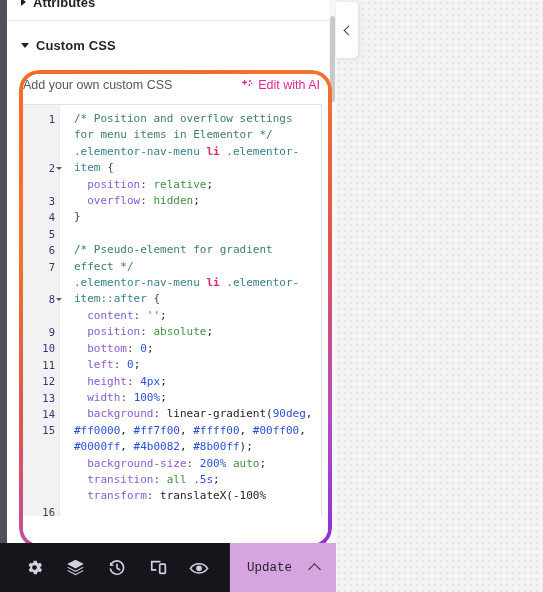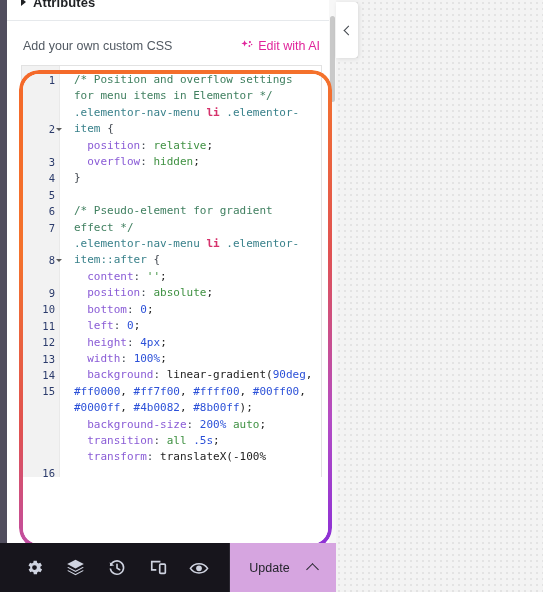--- a/index.html
+++ b/index.html
@@ -280,20 +280,21 @@
   
   #bottom-bar {
     position: absolute;
     left: 0;
     bottom: 0;
     width: 336px;
     height: 49px;
     background: #17151c;
     display: flex;
     align-items: stretch;
+    font-family: Liberation Mono, monospace;
   }
   #tools {
     flex: 1 1 auto;
     display: flex;
     align-items: center;
     justify-content: space-around;
     padding: 0 10px 0 14px;
   }
   .tool-btn {
     width: 30px;
@@ -349,20 +350,24 @@
 
     <div id="panel-scroll">
 
       <div class="section-row attributes">
         <span class="tri right"></span>
         <span class="section-title">Attributes</span>
       </div>
 
       <div class="divider"></div>
 
+      <div class="section-row" style="margin-top:9px">
+        <span class="tri down"></span>
+        <span class="section-title">Custom CSS</span>
+      </div>
 
       <div id="css-block">
 
         <div id="css-label-row">
           <span id="css-label">Add your own custom CSS</span>
 
           <span id="edit-with-ai">
             <span class="sparkle-icon">
               <svg width="14" height="14" viewBox="0 0 14 14">
                 <path d="M4.6 1.2 L5.5 3.5 L7.8 4.4 L5.5 5.3 L4.6 7.6 L3.7 5.3 L1.4 4.4 L3.7 3.5 Z" fill="#e0259b"></path>

